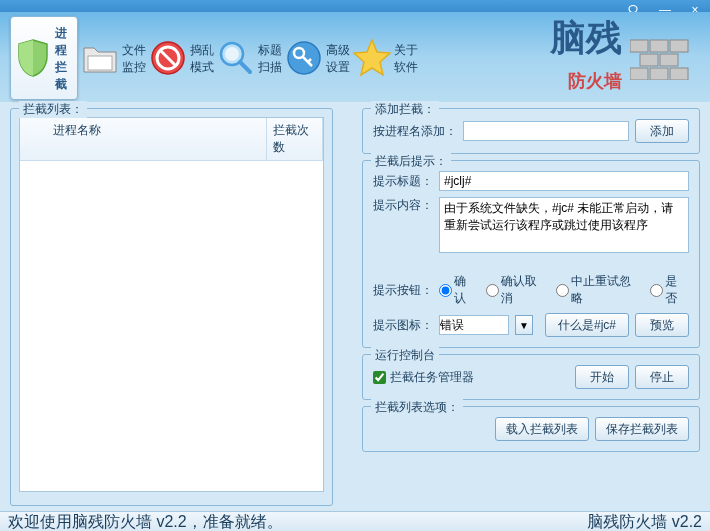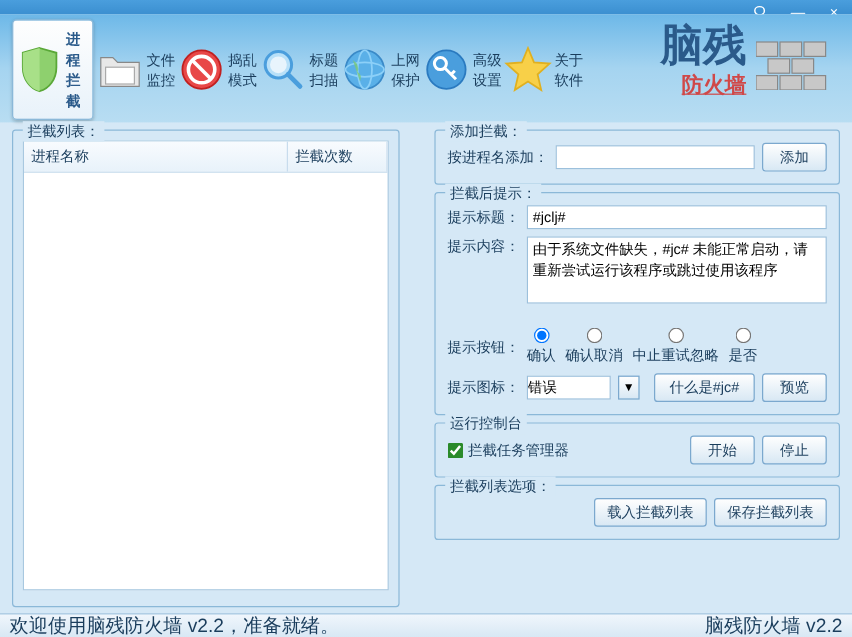--- a/index.html
+++ b/index.html
@@ -12,50 +12,50 @@
 .toolbar { height: 90px; background: linear-gradient(to bottom, #6db8e8 0%, #a5d4f0 50%, #b8ddf2 100%); display: flex; align-items: center; padding: 2px 10px 0 10px; position: relative; }
 .toolbar-item { width: 68px; height: 84px; display: flex; align-items: center; justify-content: center; border-radius: 4px; cursor: pointer; }
 .toolbar-item.active { background: linear-gradient(to bottom, #fefefe, #e8f2fa); border: 1px solid #8bb8d8; box-shadow: 0 1px 3px rgba(0,0,0,0.2); }
 .toolbar-icon { width: 48px; height: 48px; display: flex; align-items: center; justify-content: center; }
 .toolbar-label { font-size: 12px; color: #1a3d5c; margin-top: 2px; }
 .toolbar-item.active .toolbar-label { color: #2a5a8a; font-weight: bold; }
 
 .brand { position: absolute; right: 20px; top: 8px; display: flex; align-items: center; gap: 8px; }
 .brand-text { text-align: right; }
 .brand-title { font-size: 36px; font-weight: bold; color: #2a5a8a; line-height: 1; }
-.brand-sub { font-size: 18px; font-weight: bold; color: #d04848; line-height: 1; margin-top: 6px; text-decoration: underline; }
+.brand-sub { font-size: 18px; font-weight: bold; color: #d04848; line-height: 1; margin-top: 16px; }
 .brand-wall { width: 60px; height: 50px; }
 
 .content { display: flex; padding: 6px 10px 4px 10px; gap: 6px; height: 410px; }
 
 .fieldset { border: 1px solid #8bb8d8; border-radius: 3px; padding: 8px; background: #d5e8f6; position: relative; }
 .fieldset-legend { position: absolute; top: -8px; left: 8px; background: #d5e8f6; padding: 0 4px; font-size: 12px; color: #1a3d5c; }
 
 .left-panel { width: 340px; }
 .left-panel .fieldset { height: 398px; }
 .table-container { border: 1px solid #a8c8e0; background: #fff; height: 375px; }
-.table-header { display: flex; background: linear-gradient(to bottom, #f8fbfe, #e8f2fa); border-bottom: 1px solid #c8dced; }
+.table-header { display: flex; background: linear-gradient(to bottom, #f8fbfe, #e8f2fa); border-bottom: 1px solid #c8dced; padding-left: 27px; }
 .th { padding: 4px 6px; font-size: 12px; color: #1a3d5c; border-right: 1px solid #c8dced; }
 .th1 { width: 220px; }
 .th2 { flex: 1; }
 
 .right-panel { flex: 1; display: flex; flex-direction: column; gap: 6px; padding-left: 23px; }
 .right-panel .fieldset { padding: 10px 10px; }
 
 .form-row { display: flex; align-items: center; margin-bottom: 6px; gap: 6px; }
 .form-row:last-child { margin-bottom: 0; }
 .form-label { font-size: 12px; color: #1a3d5c; white-space: nowrap; }
 .form-input { flex: 1; height: 20px; border: 1px solid #9cc0dc; background: #fff; padding: 0 4px; font-size: 12px; }
 .form-textarea { flex: 1; height: 56px; border: 1px solid #9cc0dc; background: #fff; padding: 2px 4px; font-size: 12px; resize: none; line-height: 1.4; }
 
 .btn { height: 24px; min-width: 54px; padding: 0 10px; background: linear-gradient(to bottom, #fefefe, #d8e8f4); border: 1px solid #7ba8ce; border-radius: 3px; font-size: 12px; color: #1a3d5c; cursor: pointer; display: inline-flex; align-items: center; justify-content: center; }
 .btn-wide { min-width: 90px; }
 
 .radio-group { display: flex; gap: 8px; align-items: center; }
-.radio-item { display: flex; align-items: center; gap: 2px; font-size: 12px; color: #1a3d5c; flex-direction: column; }
+.radio-item { display: flex; align-items: center; gap: 2px; font-size: 12px; color: #1a3d5c; }
 .radio-item input { margin: 0; }
 
 .select { height: 20px; border: 1px solid #9cc0dc; background: #fff; font-size: 12px; width: 70px; }
 .select-btn { width: 18px; height: 20px; border: 1px solid #7ba8ce; background: linear-gradient(to bottom, #fefefe, #d8e8f4); font-size: 10px; cursor: pointer; }
 
 .checkbox-item { display: flex; align-items: center; gap: 4px; font-size: 12px; color: #1a3d5c; }
 .checkbox-item input { accent-color: #2a8a2a; }
 
 .statusbar { height: 20px; background: linear-gradient(to bottom, #f0f6fc, #d8e8f4); border-top: 1px solid #a8c8e0; display: flex; align-items: flex-start; padding: 0 8px; font-size: 16px; color: #1a3d5c; position: absolute; bottom: 0; left: 0; right: 0; }
 .statusbar-right { margin-left: auto; }
@@ -109,31 +109,20 @@
   </div>
   <div class="toolbar-item">
     <div class="toolbar-icon">
       <svg width="44" height="44" viewBox="0 0 44 44">
           <circle cx="18" cy="18" r="11" fill="#b8e0f8" stroke="#4a9edd" stroke-width="2.5"></circle>
           <circle cx="18" cy="18" r="7" fill="#e8f4fc"></circle>
           <line x1="26" y1="26" x2="36" y2="36" stroke="#4a9edd" stroke-width="4" stroke-linecap="round"></line>
         </svg>
     </div>
     <div class="toolbar-label">标题扫描</div>
-  </div>
-  <div class="toolbar-item">
-    <div class="toolbar-icon">
-      <svg width="44" height="44" viewBox="0 0 44 44">
-          <circle cx="22" cy="22" r="16" fill="#5ab0e8" stroke="#3a8ac8" stroke-width="1.5"></circle>
-          <ellipse cx="22" cy="22" rx="16" ry="6" fill="none" stroke="#8cd0f8" stroke-width="1.5"></ellipse>
-          <ellipse cx="22" cy="22" rx="6" ry="16" fill="none" stroke="#8cd0f8" stroke-width="1.5"></ellipse>
-          <path d="M12 14 Q18 18 16 24 Q20 26 18 32" fill="#7ac878" opacity="0.8"></path>
-        </svg>
-    </div>
-    <div class="toolbar-label">上网保护</div>
   </div>
   <div class="toolbar-item">
     <div class="toolbar-icon">
       <svg width="44" height="44" viewBox="0 0 44 44">
           <circle cx="22" cy="22" r="16" fill="#4a9edd" stroke="#2a7ac0" stroke-width="1.5"></circle>
           <circle cx="17" cy="17" r="5" fill="none" stroke="#fff" stroke-width="2.5"></circle>
           <line x1="20" y1="20" x2="30" y2="30" stroke="#fff" stroke-width="2.5"></line>
           <line x1="26" y1="26" x2="29" y2="23" stroke="#fff" stroke-width="2.5"></line>
         </svg>
     </div>

